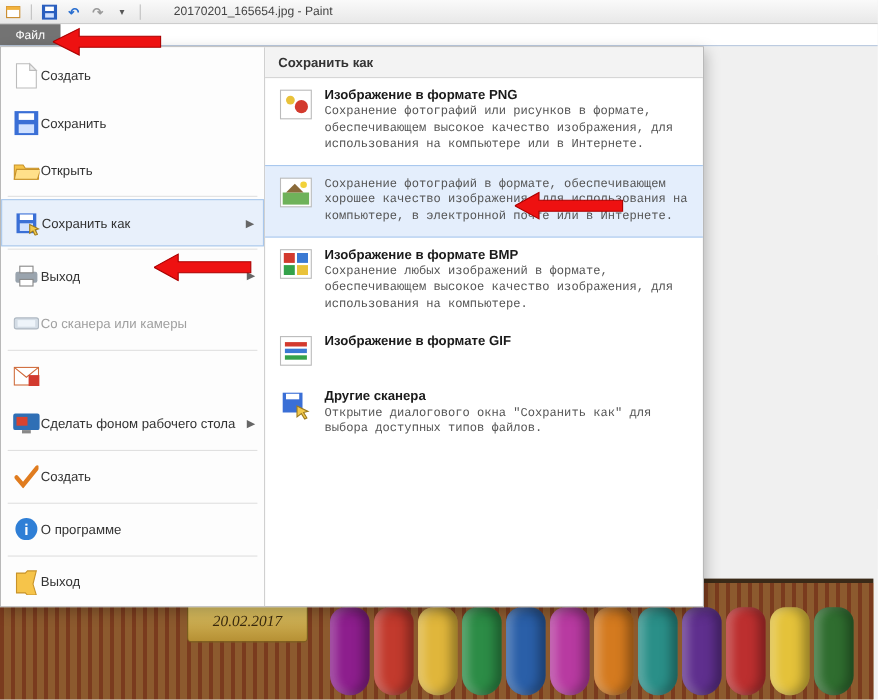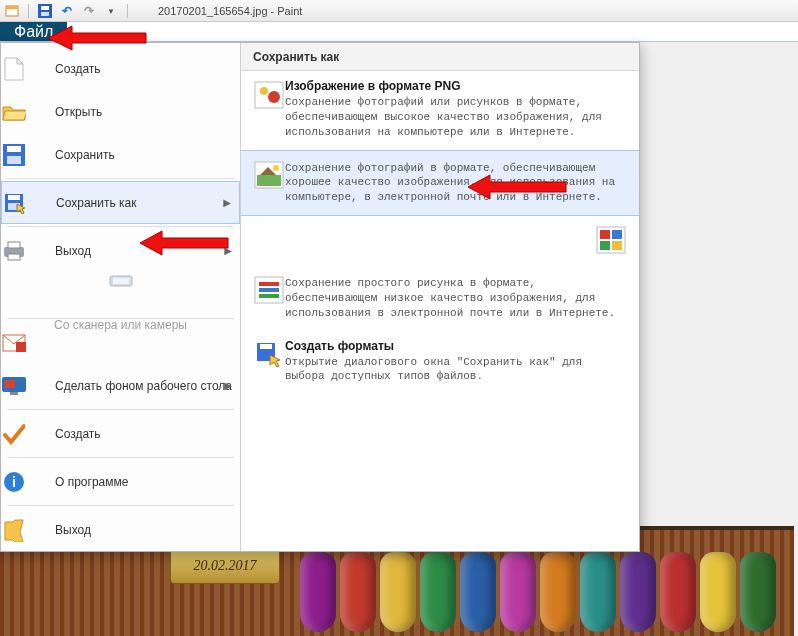--- a/index.html
+++ b/index.html
@@ -11,57 +11,57 @@
     border-bottom: 1px solid #c9c9c9; display: flex; align-items: center;
     font-size: 11px; color: #333; padding-left: 4px; gap: 6px;
   }
   .qat-icon { width: 16px; height: 16px; display: inline-flex; align-items: center; justify-content: center; font-size: 12px; }
   .qat-sep { width:1px; height:14px; background:#c0c0c0; margin:0 2px; }
   .titlebar .title { margin-left: 22px; color:#444; }
 
   
   .tabrow { height: 20px; background: #fff; border-bottom: 1px solid #b5c6dd; display:flex; }
   .file-tab {
-    background: #0c4a6e; color:#fff; font-size:16px; padding:2px 14px;
+    background: #737373; color:#fff; font-size:11px; padding:2px 14px;
     height:100%; display:flex; align-items:center; cursor:pointer;
   }
 
   
   .arrow { position:absolute; pointer-events:none; }
   .arrow svg { display:block; }
 
   
   .backstage {
     position:absolute; left:0; top:42px; width:640px; height:510px;
     display:flex; background:#fff; border:1px solid #b9b9b9;
     box-shadow: 2px 4px 12px rgba(0,0,0,.25);
   }
   .left-col {
     width:240px; border-right:1px solid #d0d0d0; background:#fdfdfd;
     display:flex; flex-direction:column; padding-top:4px;
   }
   .mitem {
-    display:flex; align-items:center; gap:28px; height:44px;
-    font-size:12px; color:#333; cursor:pointer;
+    display:flex; align-items:center; gap:0; height:44px;
+    padding-left:10px; font-size:12px; color:#333; cursor:pointer;
     position:relative;
   }
   .mitem.highlight { background:#e8f0fb; border:1px solid #a8c7ec; }
-  .mitem.disabled { color:#a0a0a0; cursor:default;flex-direction:column; }
+  .mitem.disabled { color:#a0a0a0; cursor:default; }
   .mitem .chev { position:absolute; right:8px; color:#666; font-size:10px; }
   .sep { height:1px; background:#e0e0e0; margin:2px 6px; }
   .micon { width:26px; height:26px; display:flex; align-items:center; justify-content:center; }
 
   .right-col { flex:1; display:flex; flex-direction:column; }
   .rhead {
     height:28px; border-bottom:1px solid #d6d6d6; background:#f3f3f3;
     font-size:12px; font-weight:600; color:#333; display:flex; align-items:center;
     padding-left:12px;
   }
   .fmt {
-    display:flex; gap:0; padding:8px 12px 10px 12px; cursor:pointer;justify-content:flex-end;
+    display:flex; gap:10px; padding:8px 12px 10px 12px; cursor:pointer;
   }
   .fmt.selected { background:#e4eefc; border-top:1px solid #a9c8ee; border-bottom:1px solid #a9c8ee; }
   .fmt-icon { width:32px; height:32px; flex:none; display:flex; align-items:center; justify-content:center; }
   .fmt-text .t { font-size:12px; font-weight:600; color:#1a1a1a; }
   .fmt-text .d { font-size:11px; color:#555; line-height:1.35; margin-top:2px;font-family:Liberation Mono, monospace; }
 
   
   .bgstrip {
     position:absolute; left:0; right:4px; bottom:0; height:110px;
     background:
@@ -133,37 +133,37 @@
         <svg width="22" height="26">
             <polygon points="2,2 14,2 20,8 20,24 2,24" fill="#fff" stroke="#bcbcbc"></polygon>
             <polygon points="14,2 20,8 14,8" fill="#eee" stroke="#bcbcbc"></polygon>
           </svg>
       </span>
       <span>Создать</span>
     </div>
 
     <div class="mitem">
       <span class="micon">
-        <svg width="24" height="20">
-            <path d="M1 5h8l2 3h12v10H1z" fill="#f6c44a" stroke="#c8932a"></path>
-            <path d="M3 9h22l-3 9H1z" fill="#ffe08a" stroke="#c8932a"></path>
-          </svg>
-      </span>
-      <span>Открыть</span>
-    </div>
-
-    <div class="mitem">
-      <span class="micon">
         <svg width="22" height="22">
             <rect width="22" height="22" fill="#3a6fd6"></rect>
             <rect x="4" y="2" width="14" height="6" fill="#fff"></rect>
             <rect x="4" y="12" width="14" height="8" fill="#cfe0ff"></rect>
           </svg>
       </span>
       <span>Сохранить</span>
+    </div>
+
+    <div class="mitem">
+      <span class="micon">
+        <svg width="24" height="20">
+            <path d="M1 5h8l2 3h12v10H1z" fill="#f6c44a" stroke="#c8932a"></path>
+            <path d="M3 9h22l-3 9H1z" fill="#ffe08a" stroke="#c8932a"></path>
+          </svg>
+      </span>
+      <span>Открыть</span>
     </div>
 
     <div class="sep"></div>
 
     <div class="mitem highlight">
       <span class="micon">
         <svg width="24" height="22">
             <rect x="2" y="2" width="18" height="18" fill="#3a6fd6"></rect>
             <rect x="5" y="3" width="12" height="5" fill="#fff"></rect>
             <rect x="5" y="11" width="12" height="7" fill="#cfe0ff"></rect>
@@ -291,46 +291,50 @@
     <div class="fmt">
       <span class="fmt-icon">
         <svg width="30" height="28">
             <rect x="1" y="1" width="28" height="26" fill="#fff" stroke="#bbb"></rect>
             <rect x="4" y="4" width="10" height="9" fill="#d33a2e"></rect>
             <rect x="16" y="4" width="10" height="9" fill="#3a79d3"></rect>
             <rect x="4" y="15" width="10" height="9" fill="#34a24a"></rect>
             <rect x="16" y="15" width="10" height="9" fill="#e9c23a"></rect>
           </svg>
       </span>
+      <div class="fmt-text">
+        <div class="t">Изображение в формате BMP</div>
+        <div class="d">Сохранение любых изображений в формате, обеспечивающем высокое качество изображения, для использования на компьютере.</div>
+      </div>
     </div>
 
     <div class="fmt">
       <span class="fmt-icon">
         <svg width="30" height="28">
             <rect x="1" y="1" width="28" height="26" fill="#fff" stroke="#bbb"></rect>
             <rect x="5" y="6" width="20" height="4" fill="#d33a2e"></rect>
             <rect x="5" y="12" width="20" height="4" fill="#3a79d3"></rect>
             <rect x="5" y="18" width="20" height="4" fill="#34a24a"></rect>
           </svg>
       </span>
       <div class="fmt-text">
-        <div class="d">Сохранение простого рисунка в формате, обеспечивающем низкое качество изображения, для использования в электронной почте или в Интернете.</div>
+        <div class="t">Изображение в формате GIF</div>
       </div>
     </div>
 
     <div class="fmt">
       <span class="fmt-icon">
         <svg width="30" height="28">
             <rect x="3" y="2" width="18" height="18" fill="#3a6fd6"></rect>
             <rect x="6" y="3" width="12" height="5" fill="#fff"></rect>
             <path d="M16 14l10 5-4 1 3 5-2 1-3-5-4 3z" fill="#f2c94c" stroke="#9d7a1e"></path>
           </svg>
       </span>
       <div class="fmt-text">
-        <div class="t">Создать форматы</div>
+        <div class="t">Другие сканера</div>
         <div class="d">Открытие диалогового окна "Сохранить как" для выбора доступных типов файлов.</div>
       </div>
     </div>
 
   </div>
 </div>
 
 <div class="arrow" style="left:48px;top:24px">
   <svg width="100" height="28">
       <polygon points="0,14 24,2 24,9 98,9 98,19 24,19 24,26" fill="#e11" stroke="#a00"></polygon>

